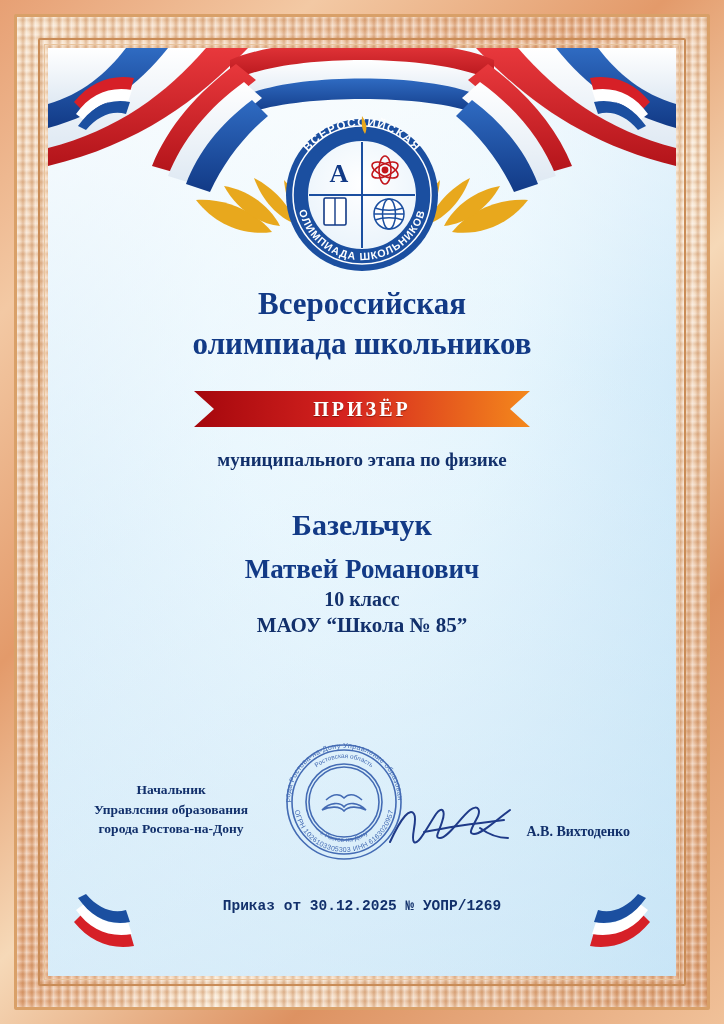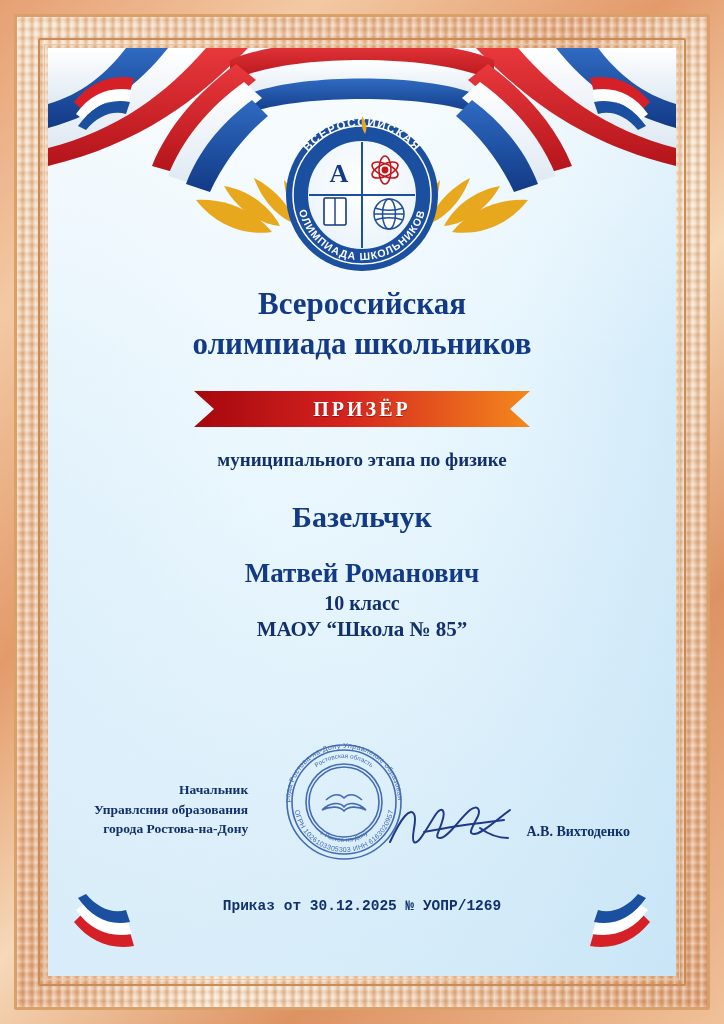--- a/index.html
+++ b/index.html
@@ -139,34 +139,34 @@
     color: #ffffff;
     font-size: 20px;
     font-weight: bold;
     letter-spacing: 3px;
     text-shadow: 0 1px 1px rgba(90,10,0,0.6);
   }
   .stage {
     font-size: 19px;
     font-weight: bold;
     color: #12306b;
-    margin-bottom: 28px;
+    margin-bottom: 36px;
   }
   .surname {
     font-size: 30px;
     font-weight: bold;
     color: #123a86;
     line-height: 1.2;
   }
   .fullname {
     font-size: 27px;
     font-weight: bold;
     color: #123a86;
     line-height: 1.35;
-    margin-top: 20px;
+    margin-top: 8px;
   }
   .grade {
     font-size: 20px;
     font-weight: bold;
     color: #12306b;
     margin-top: 0;
   }
   .school {
     font-size: 21px;
     font-weight: bold;
@@ -184,21 +184,21 @@
     height: 90px;
   }
   .sign-left {
     position: absolute;
     left: 6px;
     top: 0;
     font-size: 13.5px;
     font-weight: bold;
     color: #12306b;
     line-height: 1.45;
-    text-align: right;
+    text-align: center;
   }
   .sign-right {
     position: absolute;
     right: 6px;
     top: 44px;
     font-size: 14px;
     font-weight: bold;
     color: #12306b;
   }
   .stamp {

